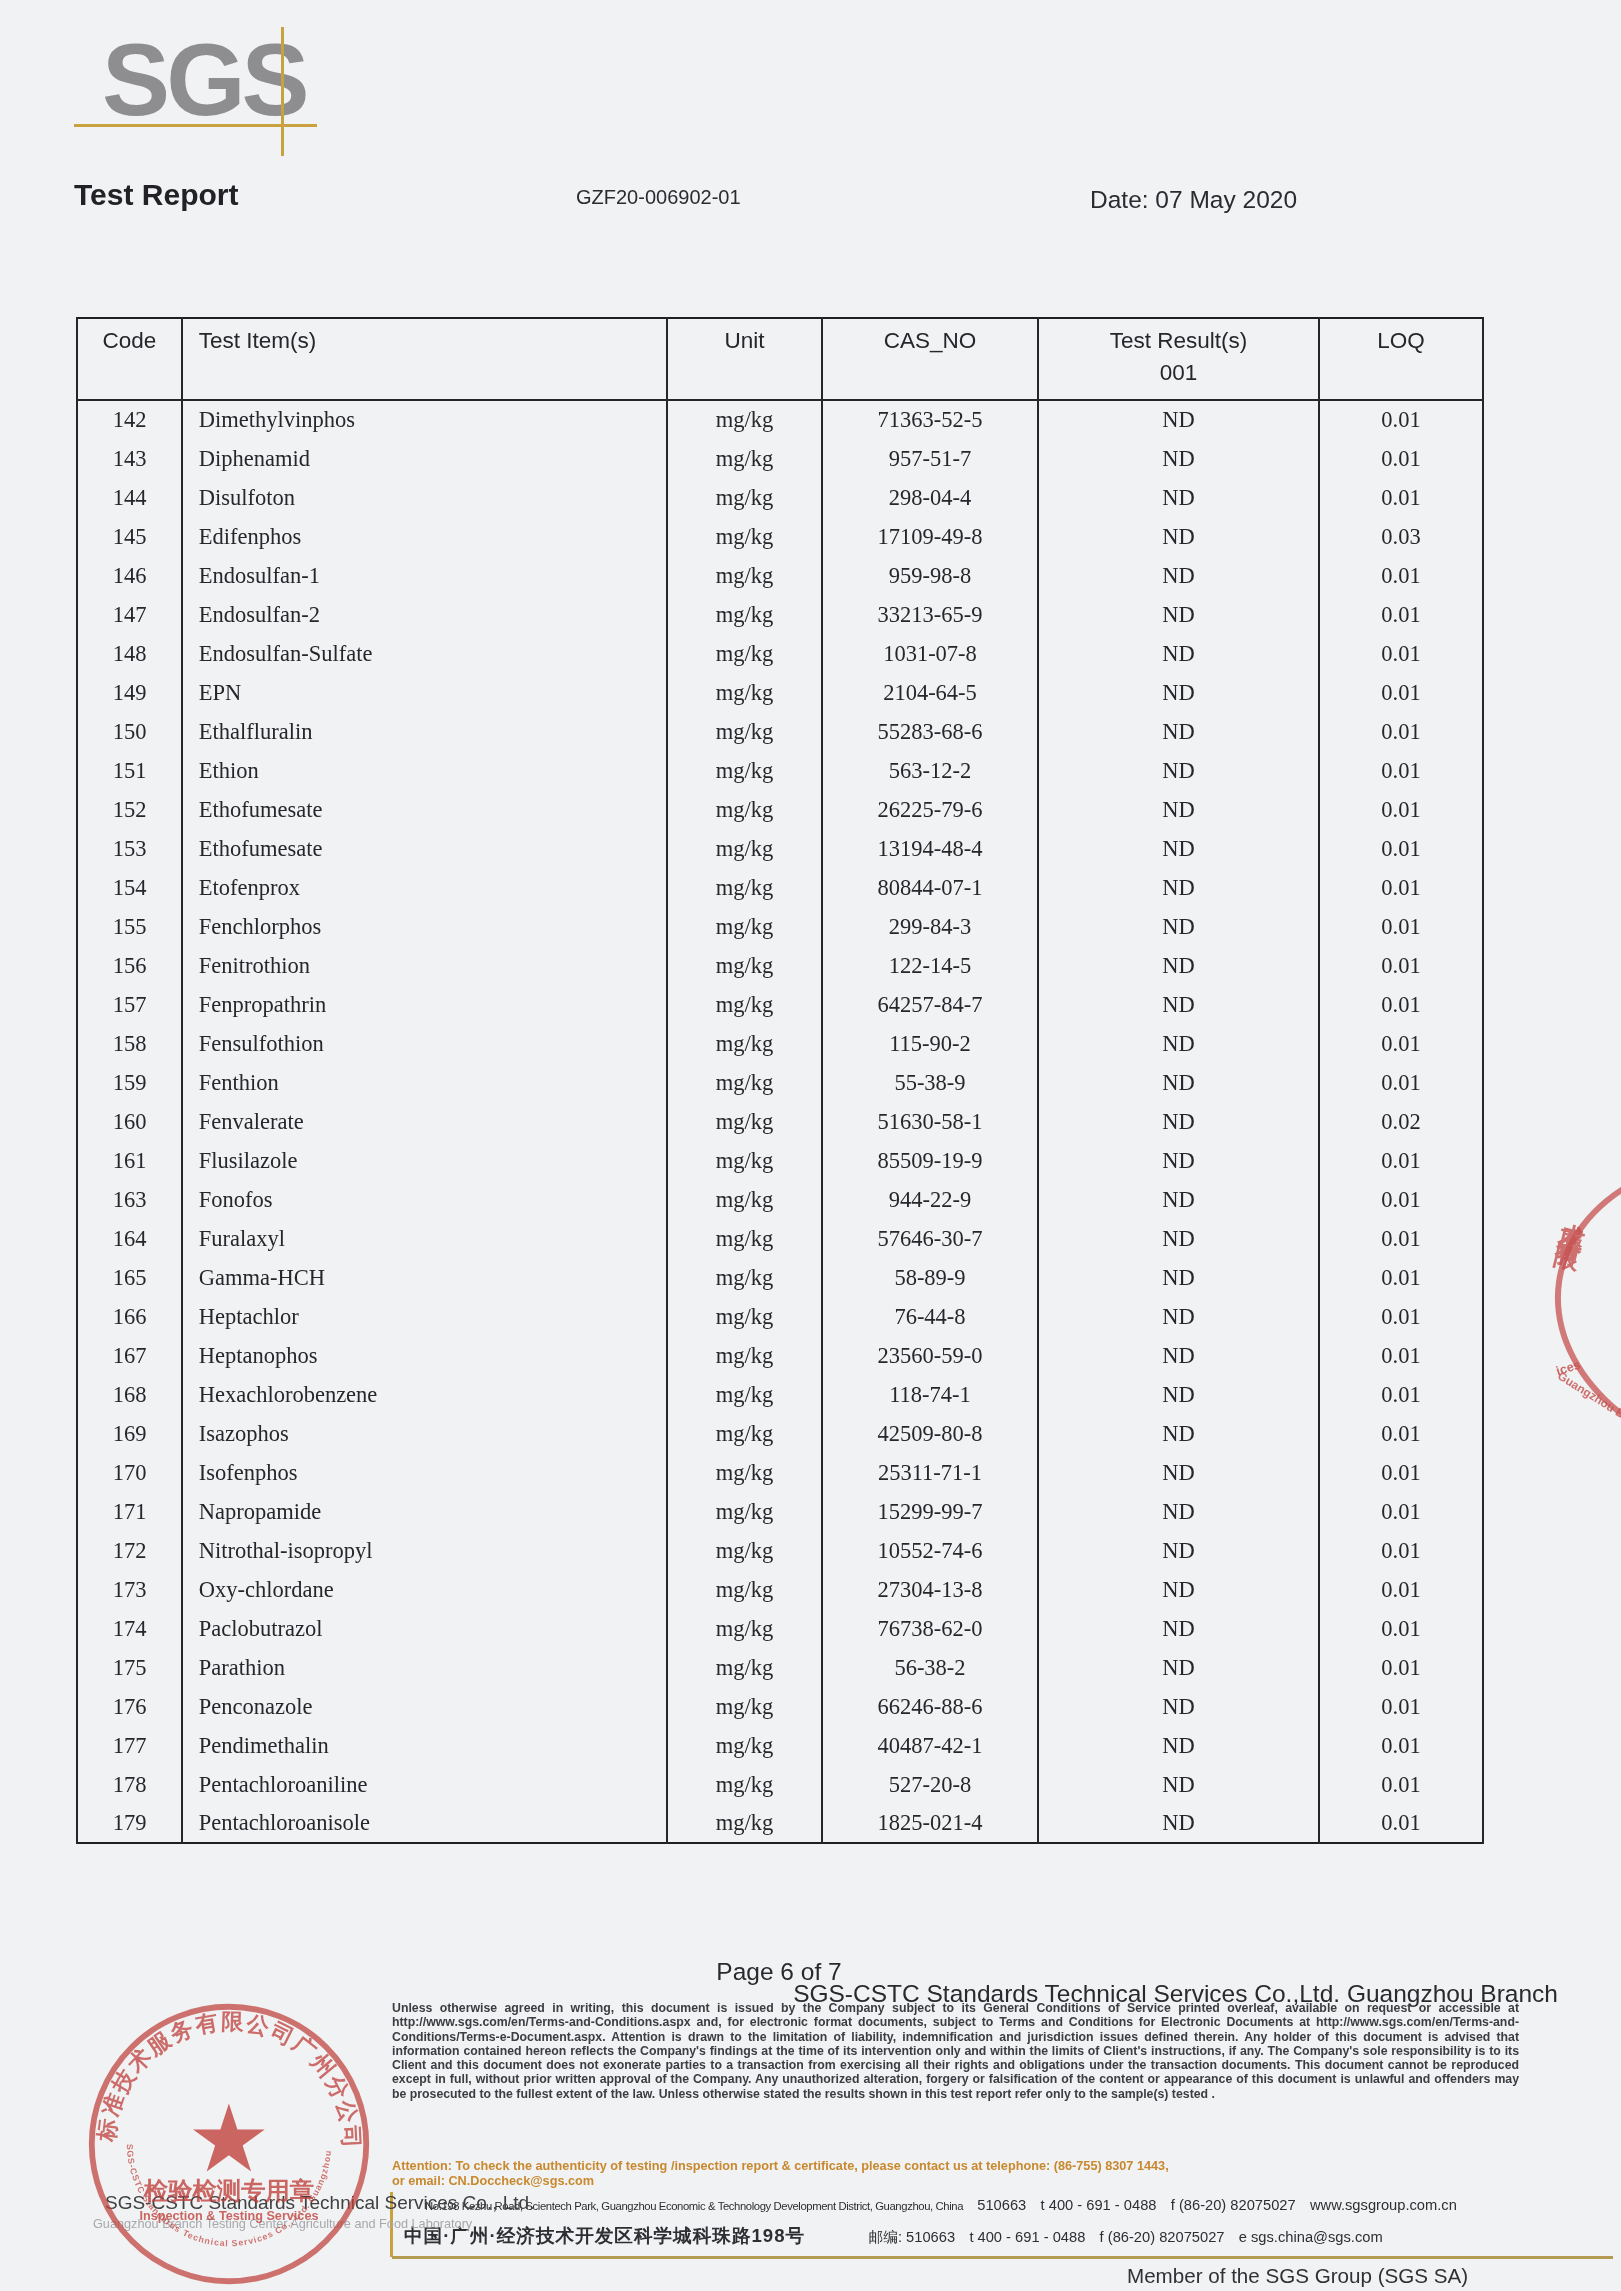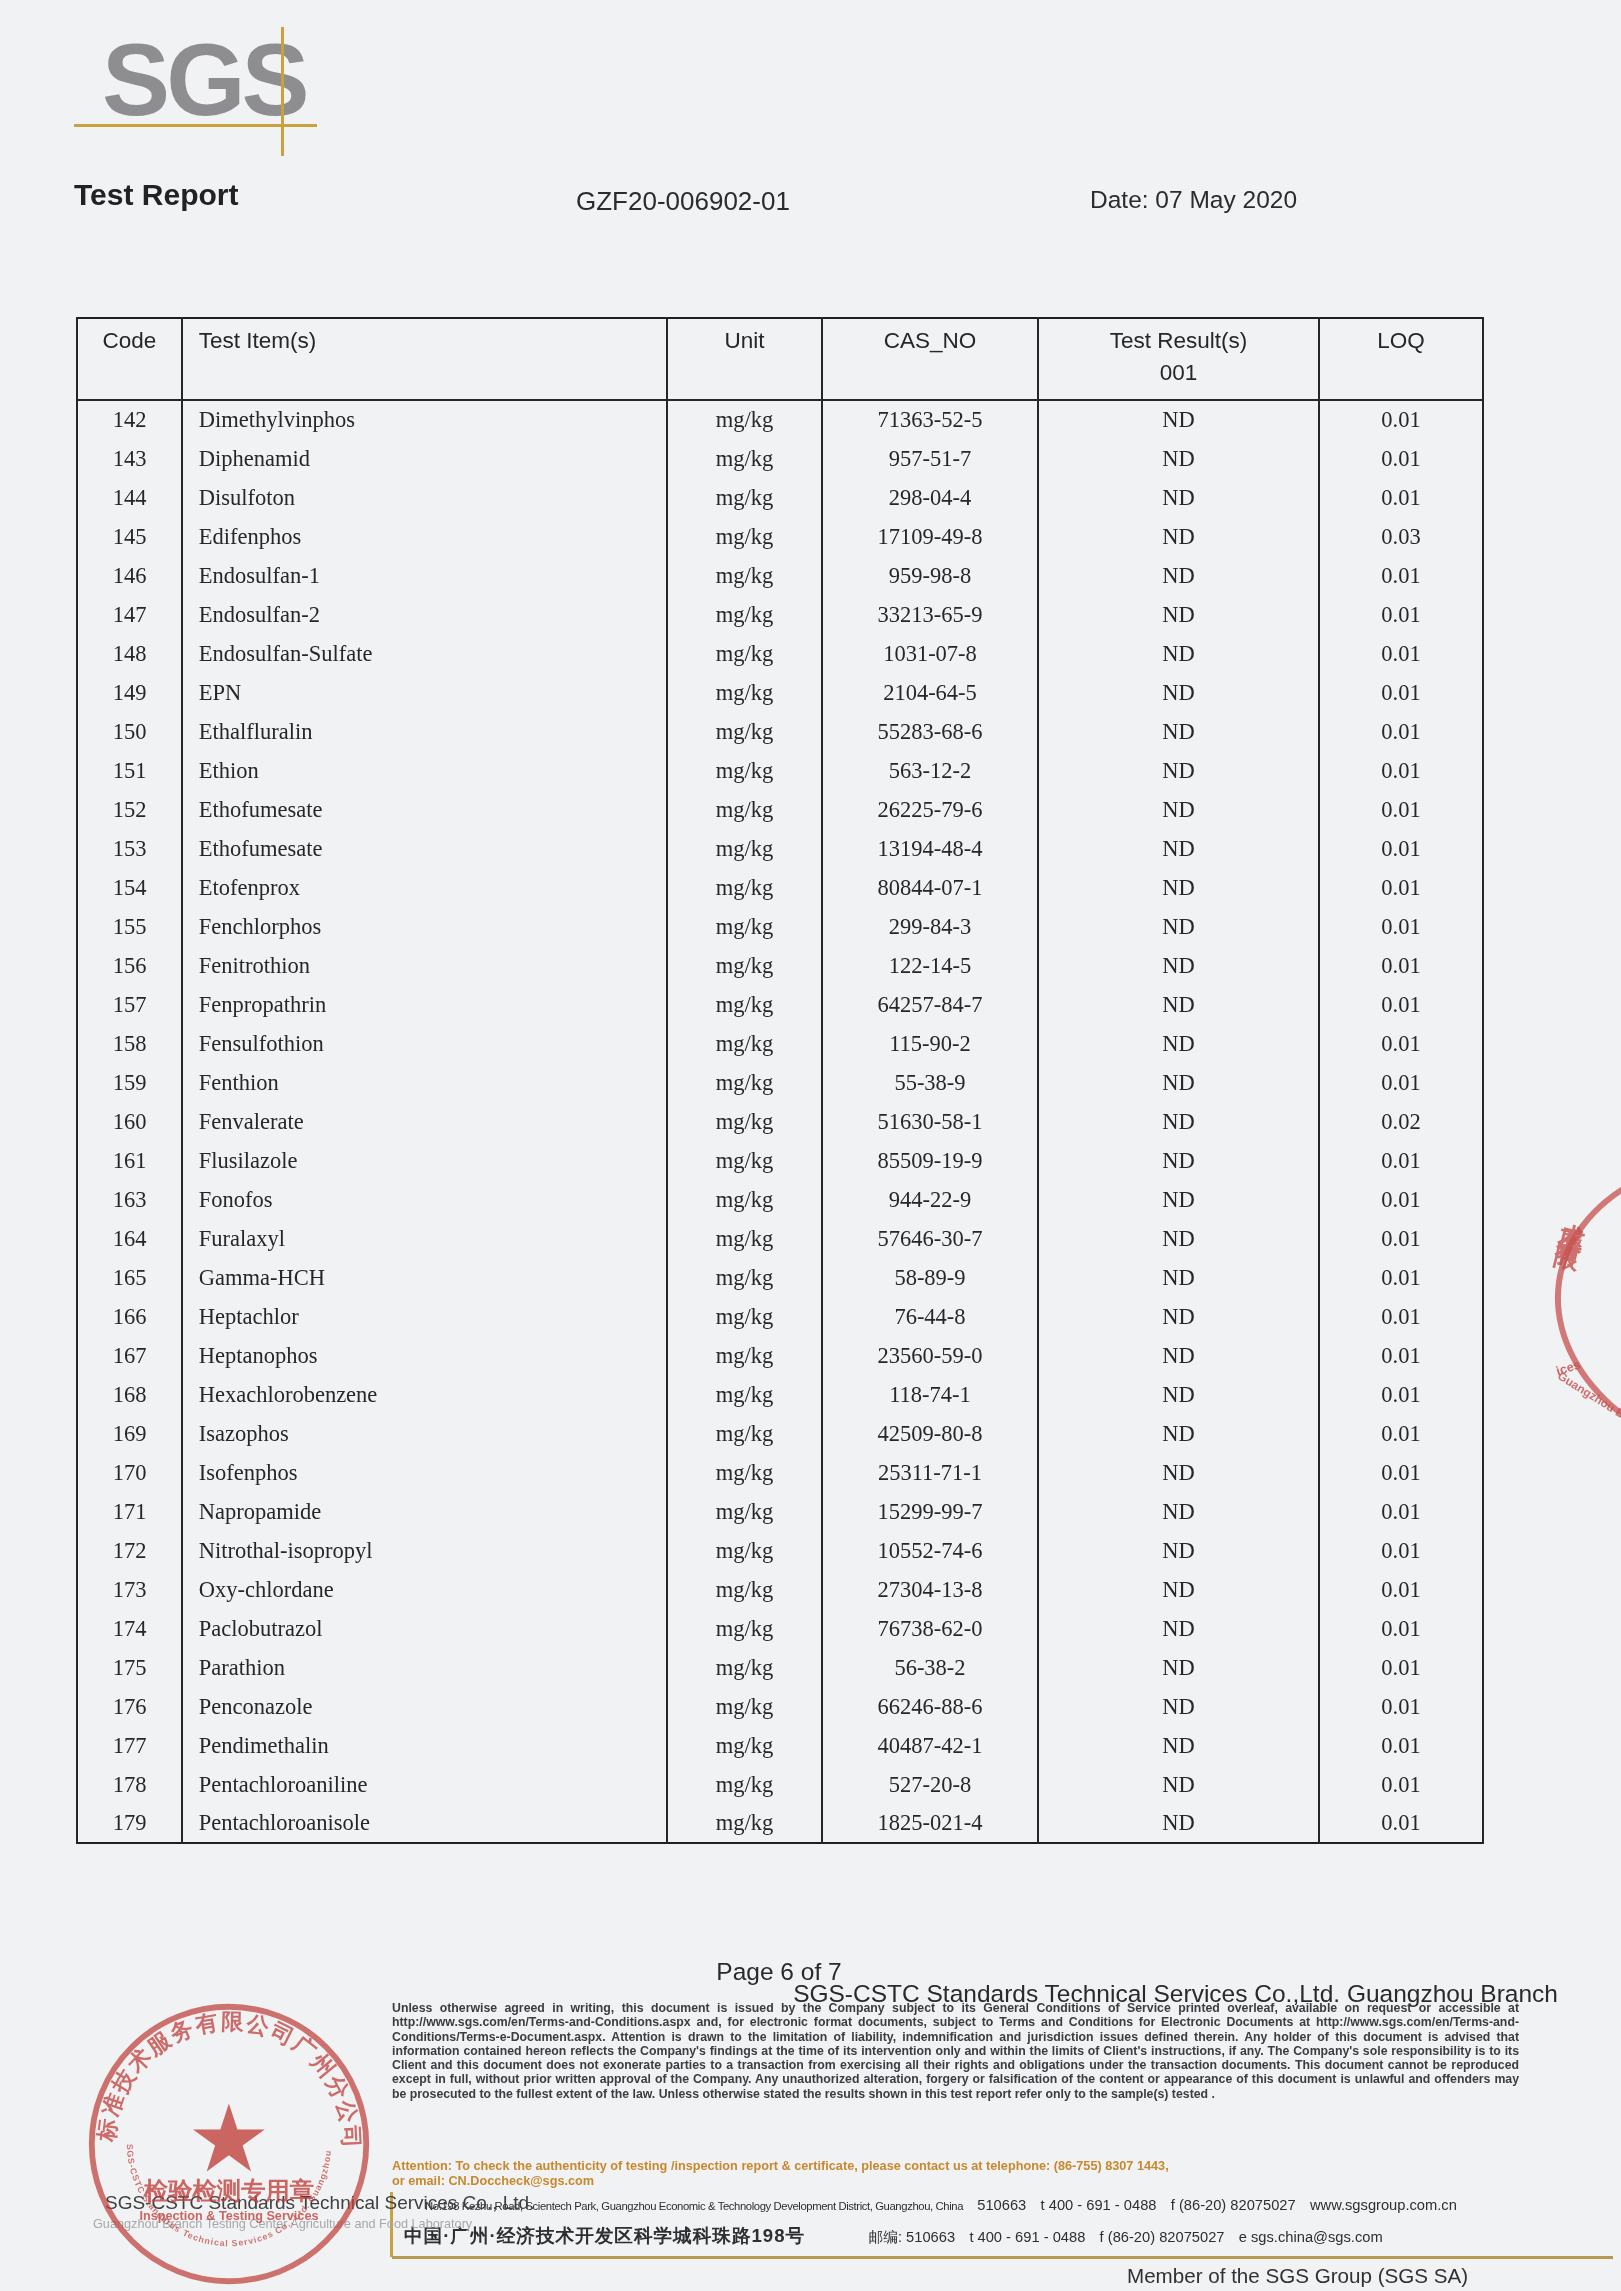--- a/index.html
+++ b/index.html
@@ -12,21 +12,21 @@
   
   .logo-text{
     position:absolute;left:102px;top:21.6px;
     font-size:102px;font-weight:bold;letter-spacing:-3.9px;
     color:#8e8e91;
   }
   .logo-hline{position:absolute;left:74px;top:124px;width:243px;height:2.9px;background:#c9a23f;}
   .logo-vline{position:absolute;left:281px;top:27.4px;width:2.9px;height:129px;background:#c9a23f;}
   
   .report-title{position:absolute;left:74px;top:178px;font-size:30px;font-weight:bold;color:#222226;}
-  .report-no{position:absolute;left:576px;top:186px;font-size:26px;}
+  .report-no{position:absolute;left:576px;top:186px;font-size:20px;}
   .report-date{position:absolute;left:1090px;top:186px;font-size:24.5px;}
   
   table.report-table{
     position:absolute;left:76px;top:317px;width:1406px;
     border-collapse:collapse;table-layout:fixed;
     font-size:22.5px;color:#26262b;
     border:2.9px solid #202024;
   }
   table.report-table th, table.report-table td{
     border-left:2px solid #26262a;border-right:2px solid #26262a;

